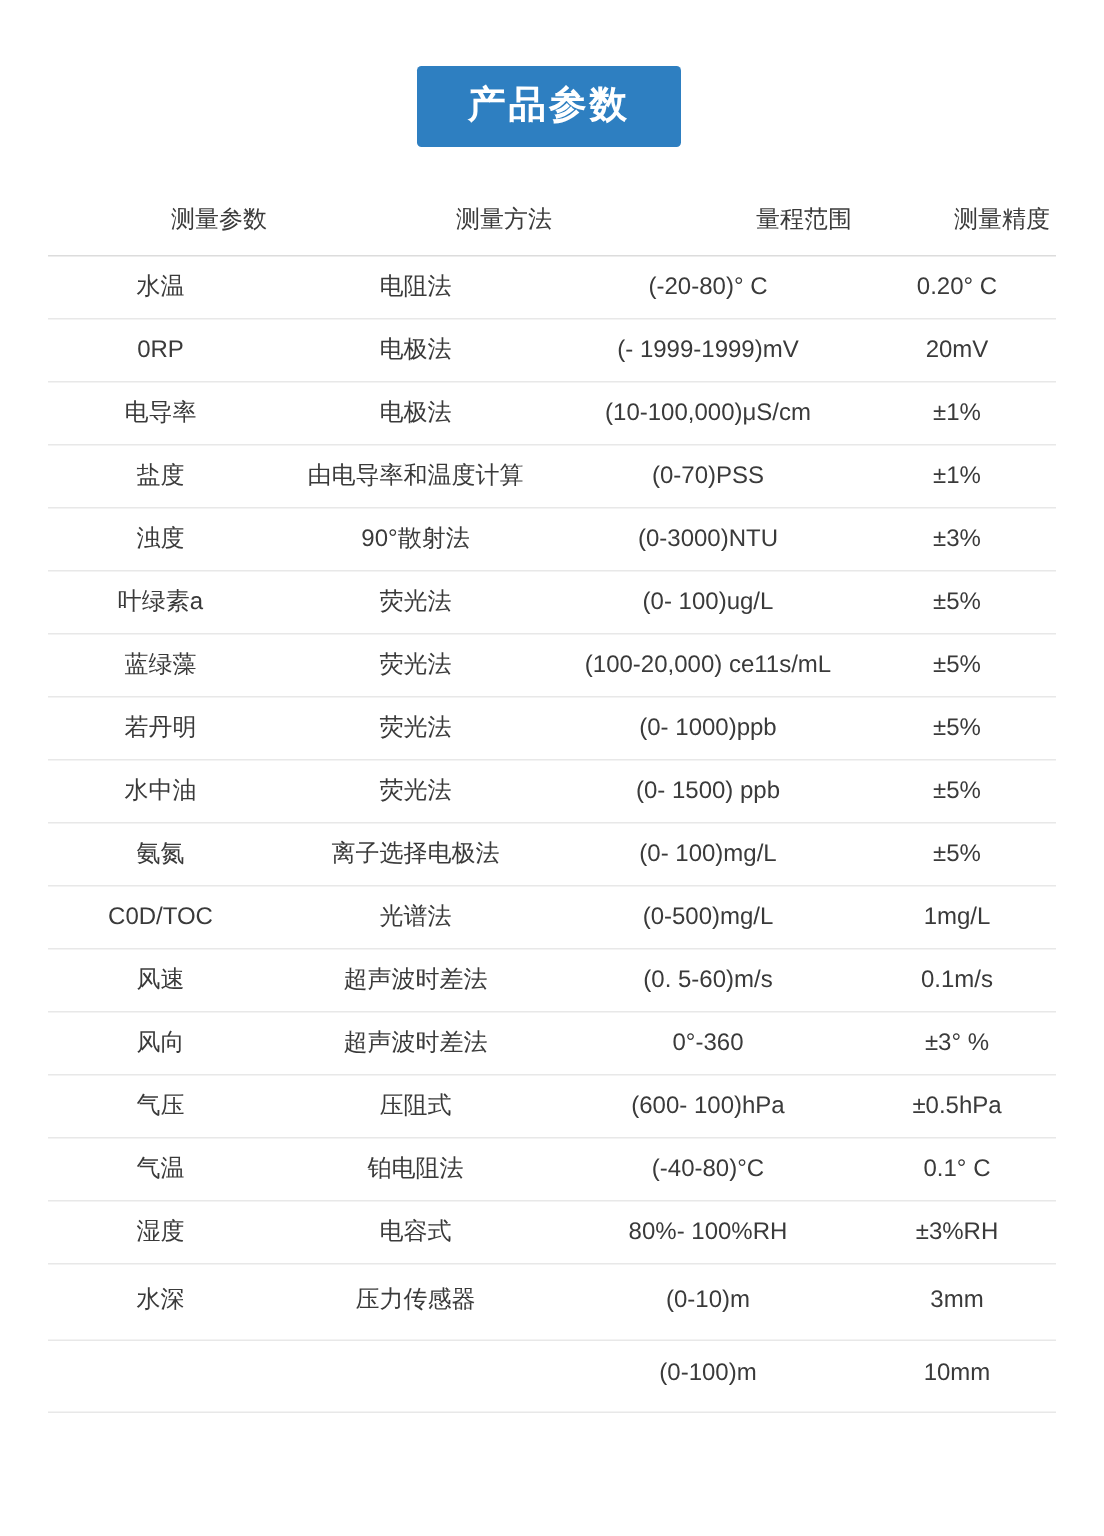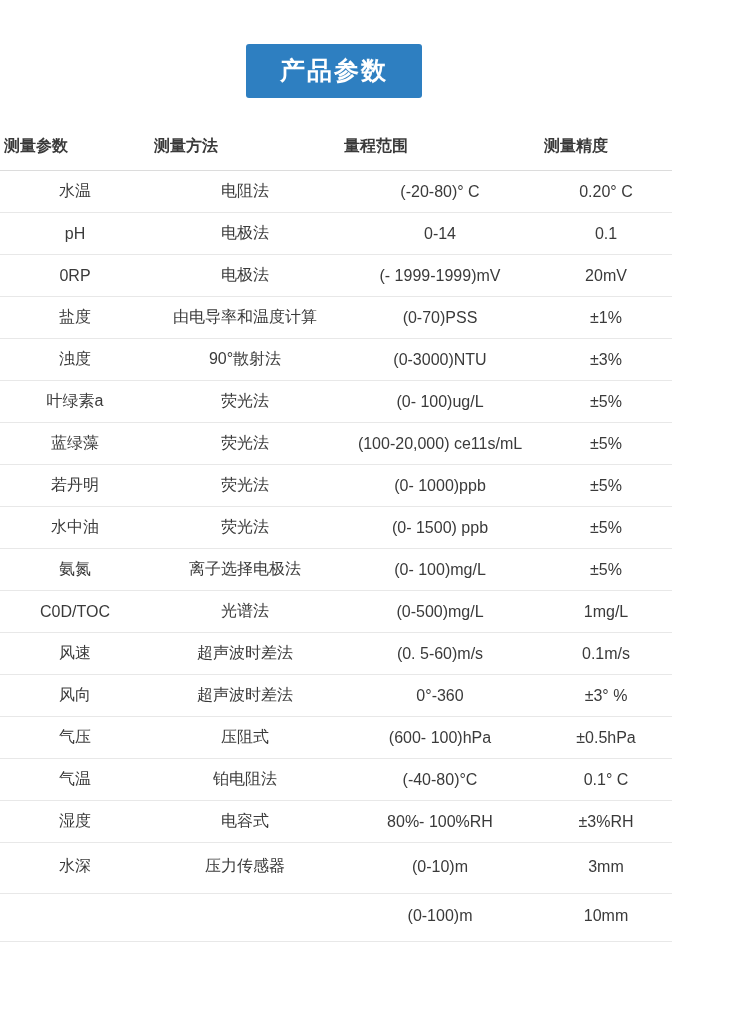--- a/index.html
+++ b/index.html
@@ -12,20 +12,21 @@
     height: 1024px;
     font-family: "Liberation Sans", "DejaVu Sans", sans-serif;
     color: #333333;
     overflow: hidden;
   }
   .page {
     width: 668px;
     height: 1024px;
     position: relative;
     box-sizing: border-box;
+    margin-left: 32px;
   }
   .title-wrap {
     padding-top: 44px;
     display: flex;
     justify-content: center;
   }
   .title-badge {
     background: #2e7fc1;
     color: #ffffff;
     font-size: 25px;
@@ -41,24 +42,24 @@
     border-collapse: collapse;
     table-layout: fixed;
   }
   table.spec col.c1 { width: 150px; }
   table.spec col.c2 { width: 190px; }
   table.spec col.c3 { width: 200px; }
   table.spec col.c4 { width: 132px; }
 
   table.spec th {
     font-size: 16px;
-    font-weight: bold;
+    font-weight: normal;
     color: #3a3a3a;
     padding: 8px 4px 13px 4px;
-    text-align: left;
+    text-align: right;
     border-bottom: 1px solid #dcdcdc;
   }
   table.spec td {
     font-size: 16px;
     color: #3a3a3a;
     padding: 10px 4px 10px 4px;
     text-align: center;
     border-bottom: 1px solid #e8e8e8;
     white-space: nowrap;
     overflow: hidden;
@@ -93,30 +94,30 @@
       </tr>
     </thead>
     <tbody>
         <tr>
           <td>水温</td>
           <td>电阻法</td>
           <td>(-20-80)° C</td>
           <td>0.20° C</td>
         </tr>
         <tr>
-          <td>pH</td>
-          <td>电极法</td>
-          <td>0-14</td>
-          <td>0.1</td>
-        </tr>
-        <tr>
           <td>0RP</td>
           <td>电极法</td>
           <td>(- 1999-1999)mV</td>
           <td>20mV</td>
+        </tr>
+        <tr>
+          <td>电导率</td>
+          <td>电极法</td>
+          <td>(10-100,000)μS/cm</td>
+          <td>±1%</td>
         </tr>
         <tr>
           <td>盐度</td>
           <td>由电导率和温度计算</td>
           <td>(0-70)PSS</td>
           <td>±1%</td>
         </tr>
         <tr>
           <td>浊度</td>
           <td>90°散射法</td>

